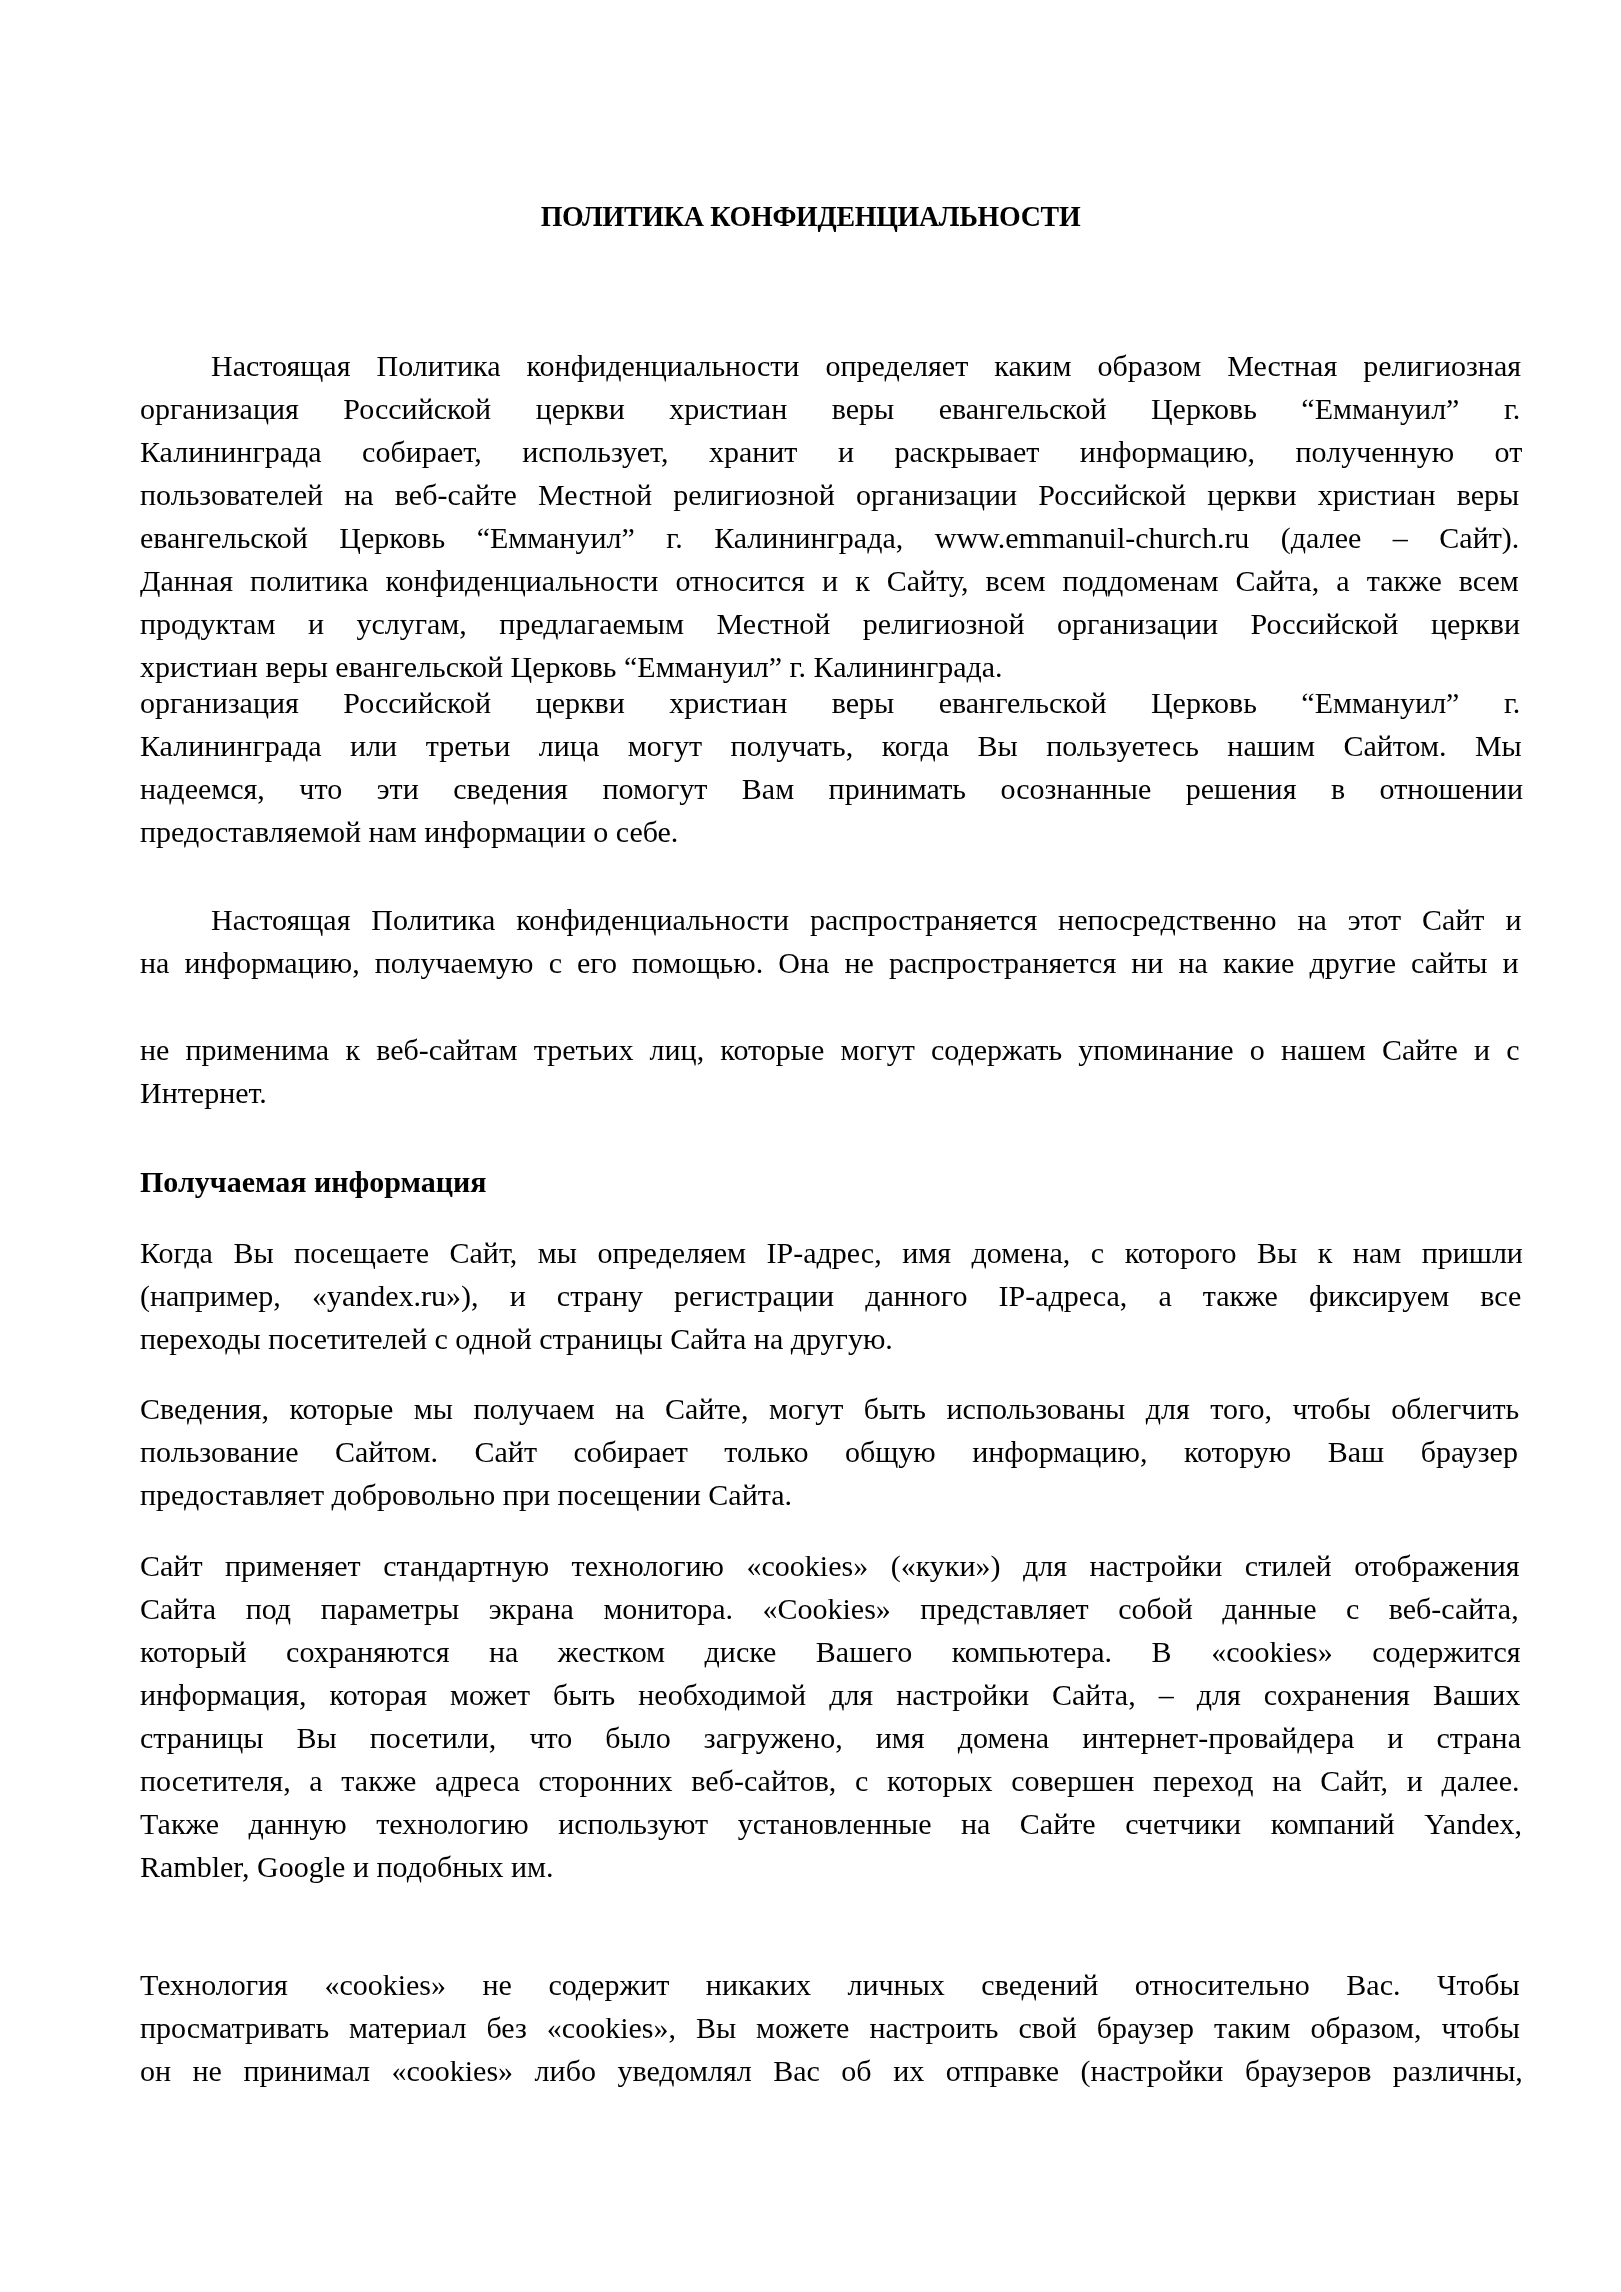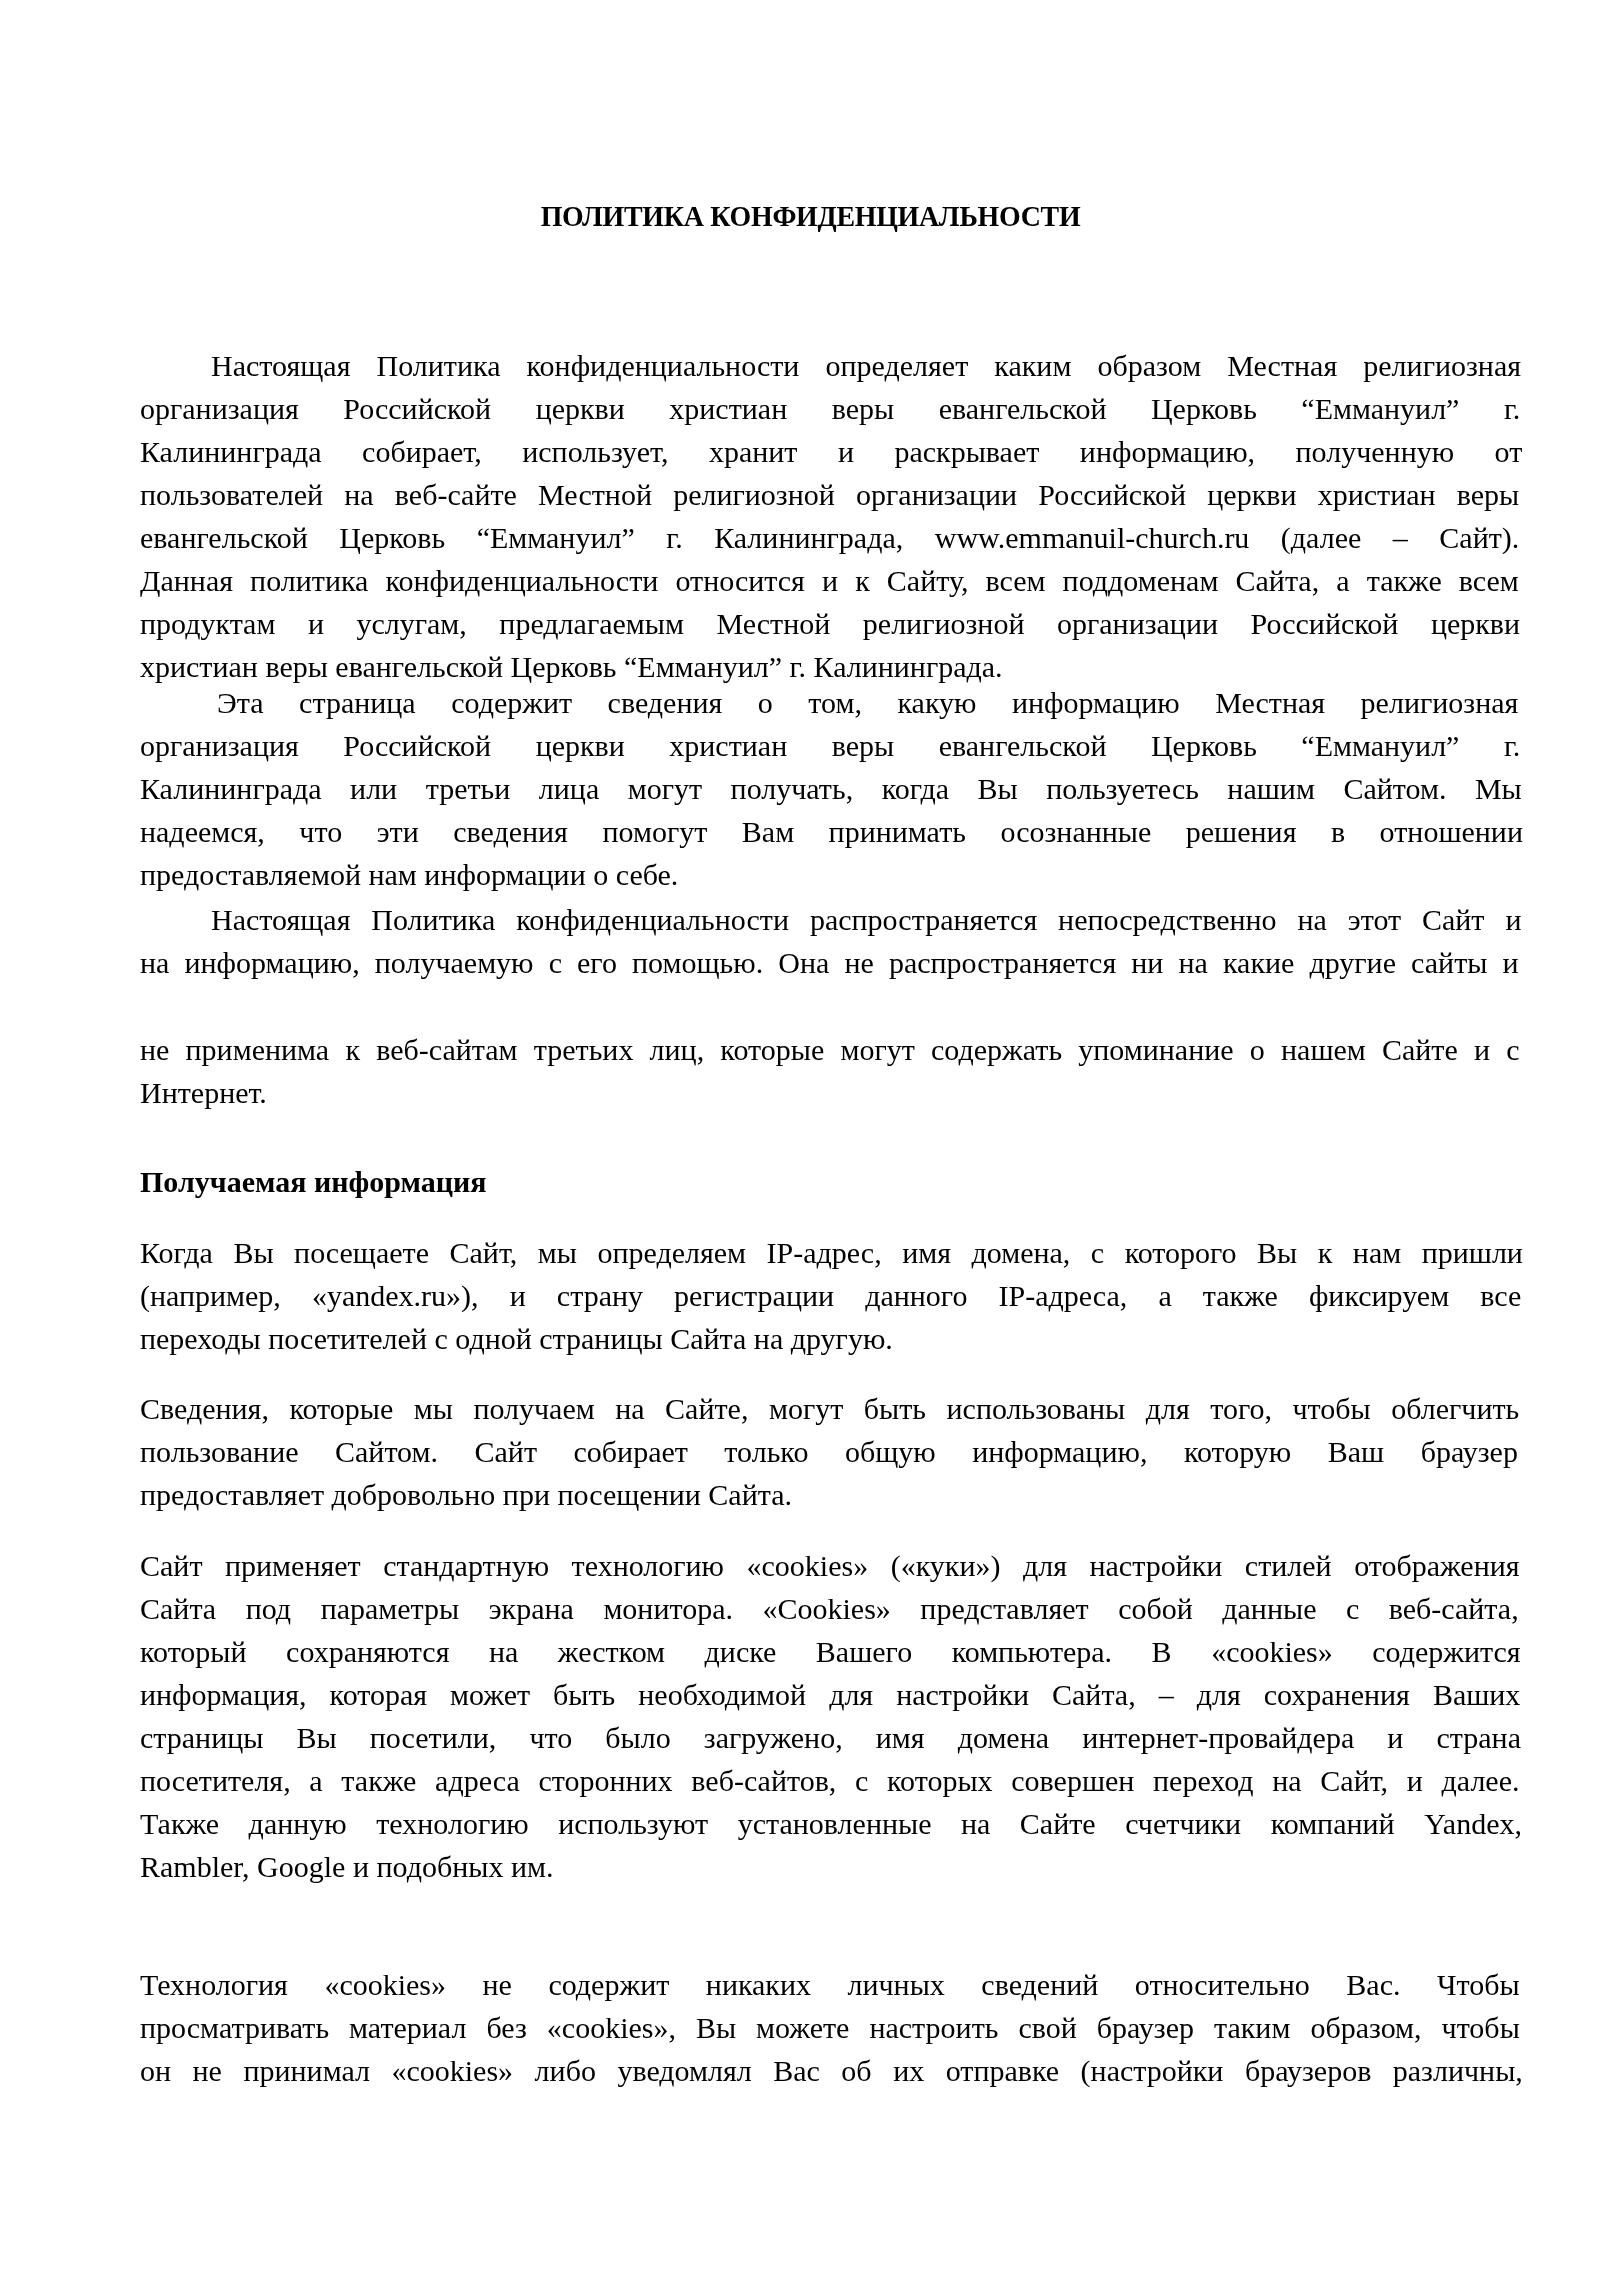--- a/index.html
+++ b/index.html
@@ -80,21 +80,20 @@
     <span class="line" style="white-space: nowrap; display: block; width: 1396px; word-spacing: 37px; text-align-last: left; text-align: left; box-sizing: border-box;">организация Российской церкви христиан веры евангельской Церковь “Еммануил” г.</span>
     <span class="line" style="white-space: nowrap; display: block; width: 1396px; word-spacing: 33px; text-align-last: left; text-align: left; box-sizing: border-box;">Калининграда собирает, использует, хранит и раскрывает информацию, полученную от</span>
     <span class="line" style="white-space: nowrap; display: block; width: 1396px; word-spacing: 13.7px; text-align-last: left; text-align: left; box-sizing: border-box;">пользователей на веб-сайте Местной религиозной организации Российской церкви христиан веры</span>
     <span class="line" style="white-space: nowrap; display: block; width: 1396px; word-spacing: 24px; text-align-last: left; text-align: left; box-sizing: border-box;">евангельской Церковь “Еммануил” г. Калининграда, www.emmanuil-church.ru (далее – Сайт).</span>
     <span class="line" style="white-space: nowrap; display: block; width: 1396px; word-spacing: 9.6px; text-align-last: left; text-align: left; box-sizing: border-box;">Данная политика конфиденциальности относится и к Сайту, всем поддоменам Сайта, а также всем</span>
     <span class="line" style="white-space: nowrap; display: block; width: 1396px; word-spacing: 25px; text-align-last: left; text-align: left; box-sizing: border-box;">продуктам и услугам, предлагаемым Местной религиозной организации Российской церкви</span>
     <span class="line last" style="white-space: nowrap; display: block; width: 1396px; box-sizing: border-box;">христиан веры евангельской Церковь “Еммануил” г. Калининграда.</span>
   </div>
 
   <div class="block" style="top:681px;">
-    <span class="line indent2" style="white-space: nowrap; display: block; width: 1396px; word-spacing: 28px; text-align-last: left; text-align: left; box-sizing: border-box;">Эта страница содержит сведения о том, какую информацию Местная религиозная</span>
     <span class="line" style="white-space: nowrap; display: block; width: 1396px; word-spacing: 37px; text-align-last: left; text-align: left; box-sizing: border-box;">организация Российской церкви христиан веры евангельской Церковь “Еммануил” г.</span>
     <span class="line" style="white-space: nowrap; display: block; width: 1396px; word-spacing: 21px; text-align-last: left; text-align: left; box-sizing: border-box;">Калининграда или третьи лица могут получать, когда Вы пользуетесь нашим Сайтом. Мы</span>
     <span class="line" style="white-space: nowrap; display: block; width: 1396px; word-spacing: 27px; text-align-last: left; text-align: left; box-sizing: border-box;">надеемся, что эти сведения помогут Вам принимать осознанные решения в отношении</span>
     <span class="line last" style="white-space: nowrap; display: block; width: 1396px; box-sizing: border-box;">предоставляемой нам информации о себе.</span>
   </div>
 
   <div class="block" style="top:898px;">
     <span class="line indent" style="white-space: nowrap; display: block; width: 1396px; word-spacing: 13.4px; text-align-last: left; text-align: left; box-sizing: border-box;">Настоящая Политика конфиденциальности распространяется непосредственно на этот Сайт и</span>
     <span class="line" style="white-space: nowrap; display: block; width: 1396px; word-spacing: 7.6px; text-align-last: left; text-align: left; box-sizing: border-box;">на информацию, получаемую с его помощью. Она не распространяется ни на какие другие сайты и</span>
     <span class="line" style="white-space: nowrap; display: block; width: 1396px; word-spacing: 8.7px; text-align-last: left; text-align: left; box-sizing: border-box; margin-top: 44px;">не применима к веб-сайтам третьих лиц, которые могут содержать упоминание о нашем Сайте и с</span>

